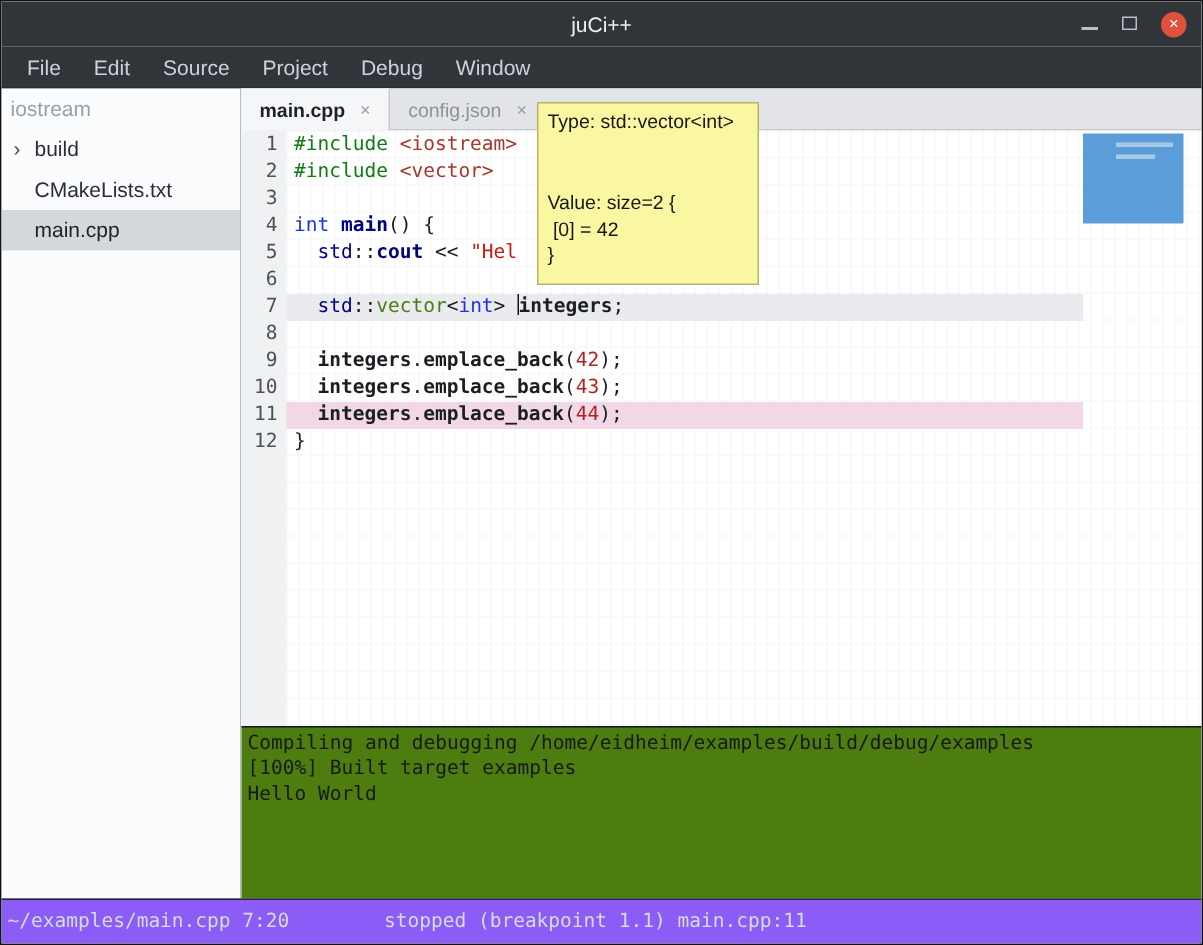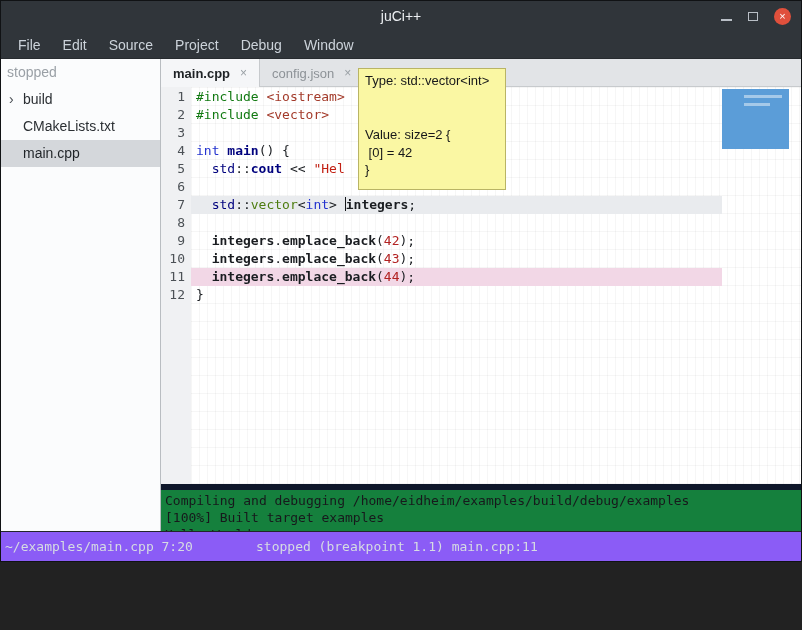--- a/index.html
+++ b/index.html
@@ -1,18 +1,18 @@
 <!DOCTYPE html>
 <html><head>
 <meta charset="utf-8">
 <style>
   * { margin:0; padding:0; box-sizing:border-box; }
   html,body { background:#222; }
   .window {
-    position:relative; width:802px; height:562px;
+    position:relative; width:802px; height:630px;
     border:1px solid #101214; background:#fff;
     display:flex; flex-direction:column;
     font-family:"Liberation Sans", sans-serif;
     overflow:hidden;
   }
   
   .titlebar { height:30px; flex:none; background:#30353a; position:relative; }
   .title { position:absolute; left:0; right:0; top:0; height:30px; line-height:30px;
     text-align:center; color:#eceff2; font-size:14px; }
   .win-buttons { position:absolute; right:10px; top:0; height:30px; display:flex; align-items:center; gap:16px; z-index:2;}
@@ -53,21 +53,21 @@
       linear-gradient(90deg, rgba(0,0,0,0.035) 1px, transparent 1px);
     background-size:8px 18px, 8px 18px;
   }
   .code-line { height:18px; line-height:18px; white-space:pre; padding-left:5px; width:531px; }
   .cursor { display:inline-block; width:1px; height:14px; background:#15181b; vertical-align:-2px; }
   .minimap { position:absolute; top:2px; right:12px; width:67px; height:60px; }
   .minimap .mm-line { position:absolute; height:3px; background:rgba(255,255,255,0.45); }
   .minimap .mm-line.l1 { top:6px; left:22px; width:38px; }
   .minimap .mm-line.l2 { top:14px; left:22px; width:26px; }
   
-  .output { flex:1; background:#15803d; border-top:6px solid #0f172a; padding:2px 0 0 4px;
+  .output { flex:1; background:#4d7c0f; border-top:1px solid #0f172a; padding:2px 0 0 4px;
     font-family:"DejaVu Sans Mono", monospace; font-size:13px; color:#17191c; overflow:hidden; }
   .out-line { height:17px; line-height:17px; white-space:pre; }
   
   .statusbar { height:30px; flex:none; background:#8b5cf6; border-top:1px solid #22262a; position:relative;
     font-family:"DejaVu Sans Mono", monospace; font-size:13px; color:#d6dce2; }
   .status-left { position:absolute; left:4px; top:0; line-height:29px; }
   .status-center { position:absolute; left:255px; top:0; line-height:29px; }
   
   .tooltip { position:absolute; left:357px; top:67px; width:148px; min-height:122px; z-index:10;
     border:1px solid #b9b465; padding:3px 6px; font-size:13px; color:#17181a;
@@ -95,21 +95,21 @@
       <div class="menu-item">Edit</div>
       <div class="menu-item">Source</div>
       <div class="menu-item">Project</div>
       <div class="menu-item">Debug</div>
       <div class="menu-item">Window</div>
     </div>
 
   <div class="body">
 
     <div class="sidebar">
-      <div class="sidebar-header">stopped</div>
+      <div class="sidebar-header">iostream</div>
       <div>
           <div class="tree-item"><span class="expander">›</span><span class="tree-label">build</span></div>
           <div class="tree-item"><span class="tree-label">CMakeLists.txt</span></div>
           <div class="tree-item selected"><span class="tree-label">main.cpp</span></div>
         </div>
     </div>
 
     <div class="main">
       <div class="tabbar">
           <div class="tab active">

